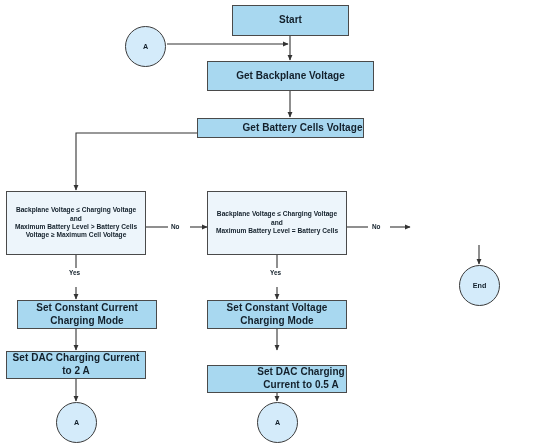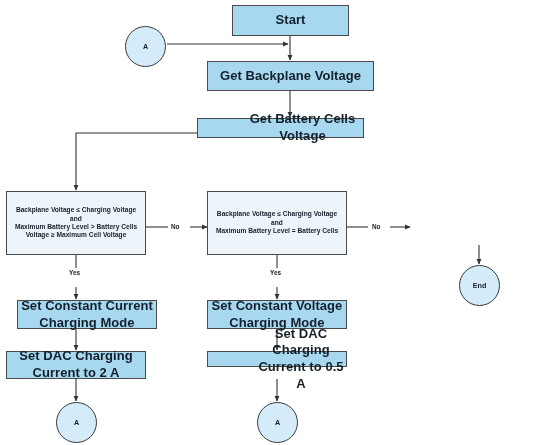--- a/index.html
+++ b/index.html
@@ -32,21 +32,21 @@
     justify-content: center;
     text-align: center;
     font-weight: bold;
     color: #13202b;
     line-height: 1.28;
     z-index: 2;
   }
   .process {
     background: #a8d8f0;
     border: 1.2px solid #4a4a4a;
-    font-size: 13px;
+    font-size: 10px;
     letter-spacing: 0.05px;
   }
   .decision {
     background: #edf5fb;
     border: 1.2px solid #4a4a4a;
     font-size: 6.6px;
     letter-spacing: 0.02px;
     padding: 0 4px;
   }
   .terminator {
@@ -153,21 +153,21 @@
   </div>
 
   <div class="node process" style="left:6px; top:351px; width:140px; height:28px;">
     <span class="node-text">Set DAC Charging Current to 2 A</span>
   </div>
 
   <div class="node process" style="left:207px; top:300px; width:140px; height:29px;">
     <span class="node-text">Set Constant Voltage Charging Mode</span>
   </div>
 
-  <div class="node process" style="left:207px; top:351px; width:140px; height:16px;padding-left:48px;">
+  <div class="node process" style="left:207px; top:365px; width:140px; height:28px;padding-left:48px;">
     <span class="node-text">Set DAC Charging Current to 0.5 A</span>
   </div>
 
   <div class="node terminator" style="left:56px; top:402px; width:41px; height:41px;">
     <span class="node-text">A</span>
   </div>
 
   <div class="node terminator" style="left:257px; top:402px; width:41px; height:41px;">
     <span class="node-text">A</span>
   </div>

